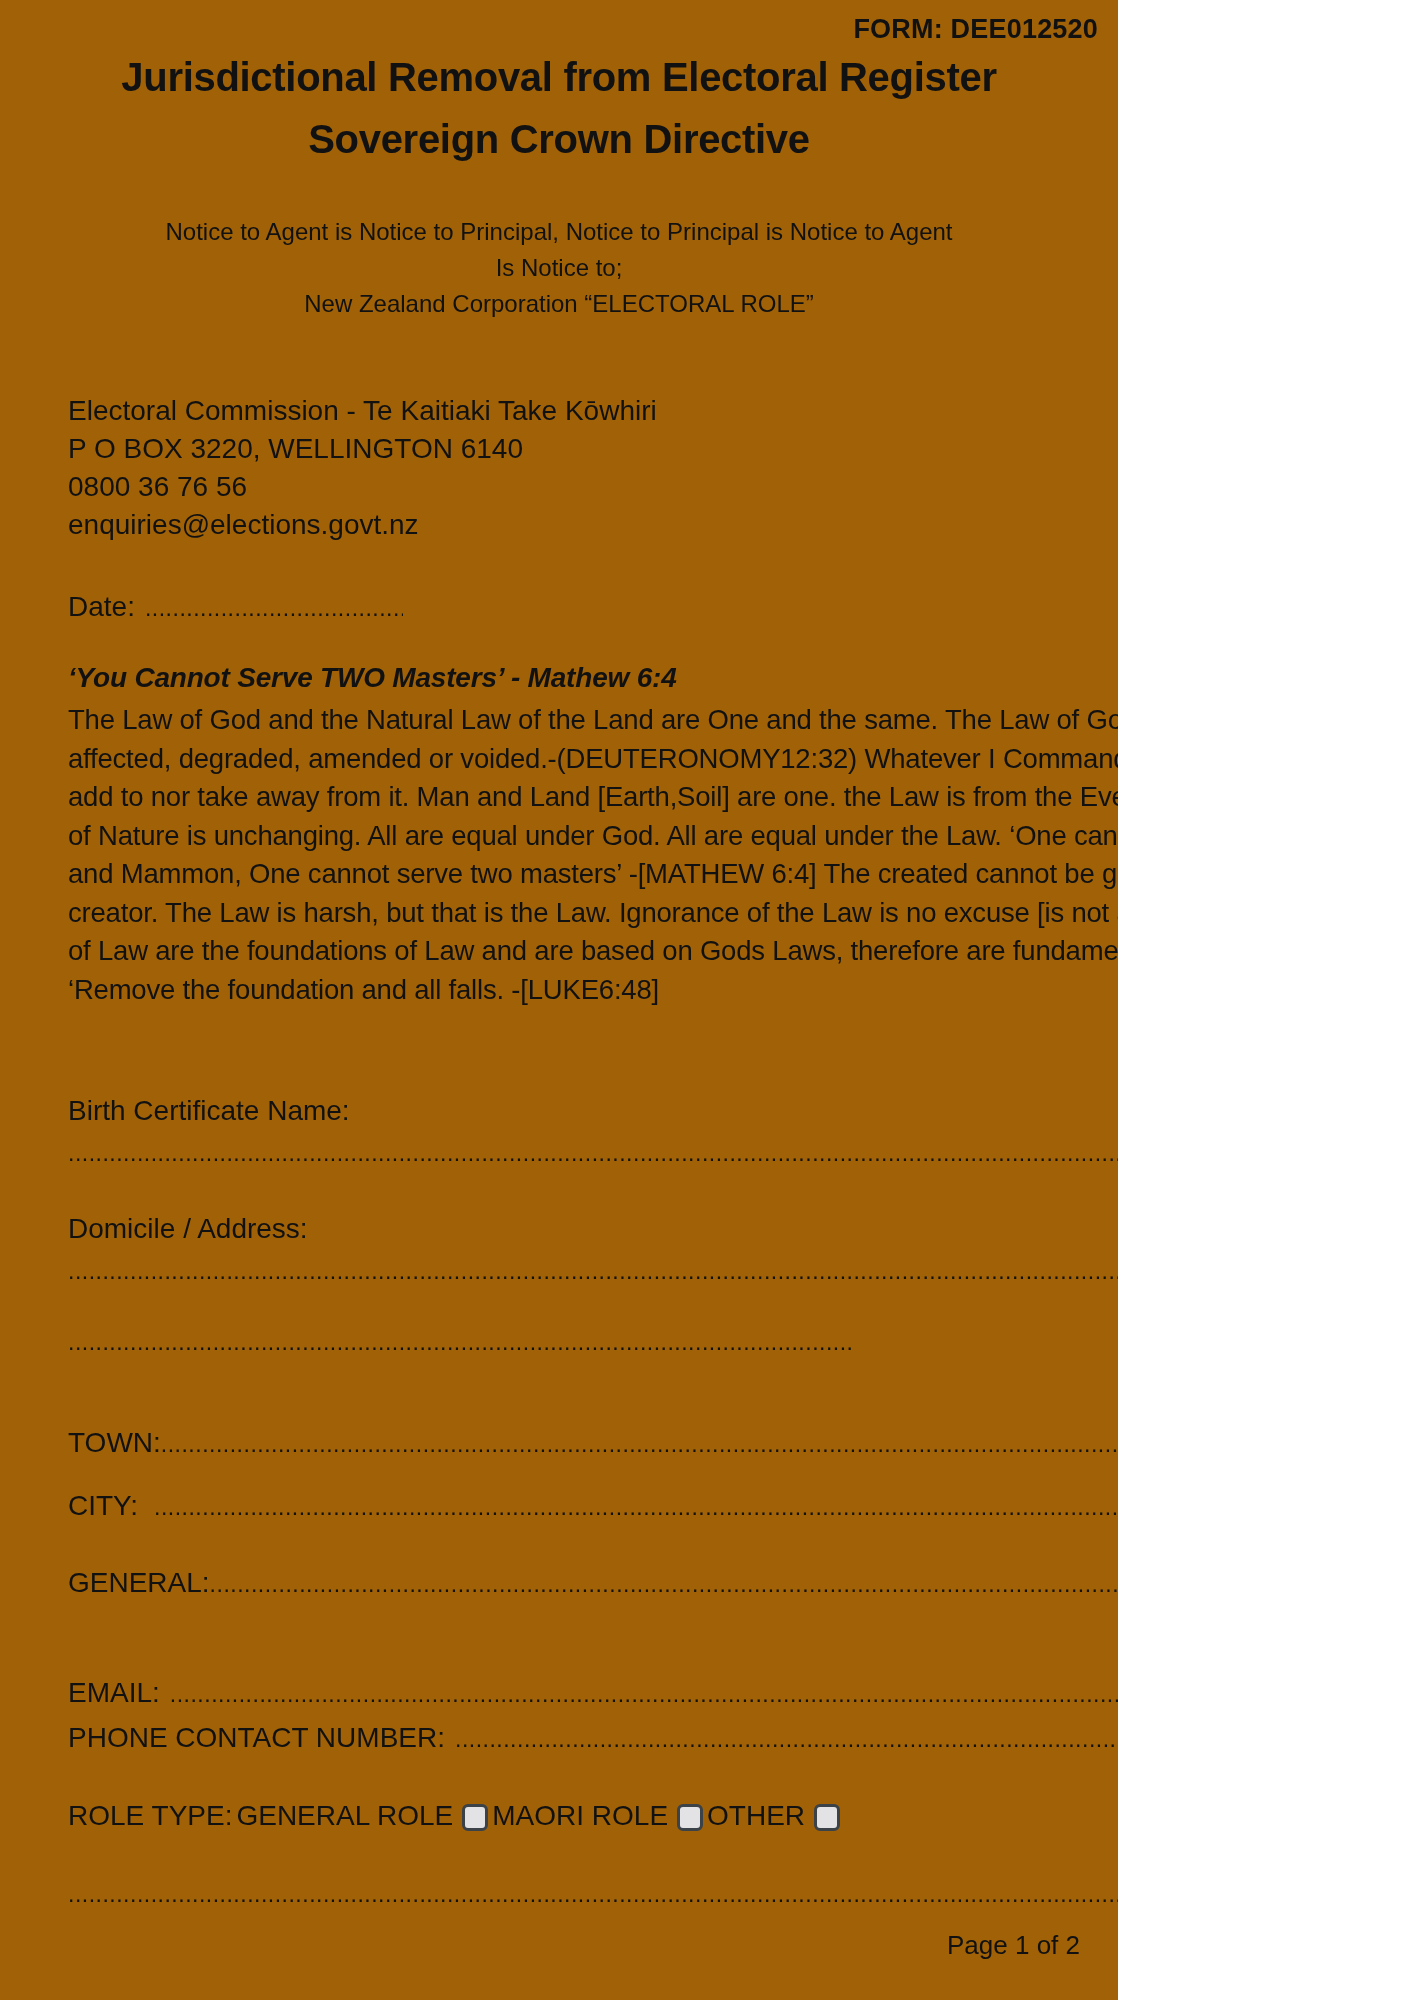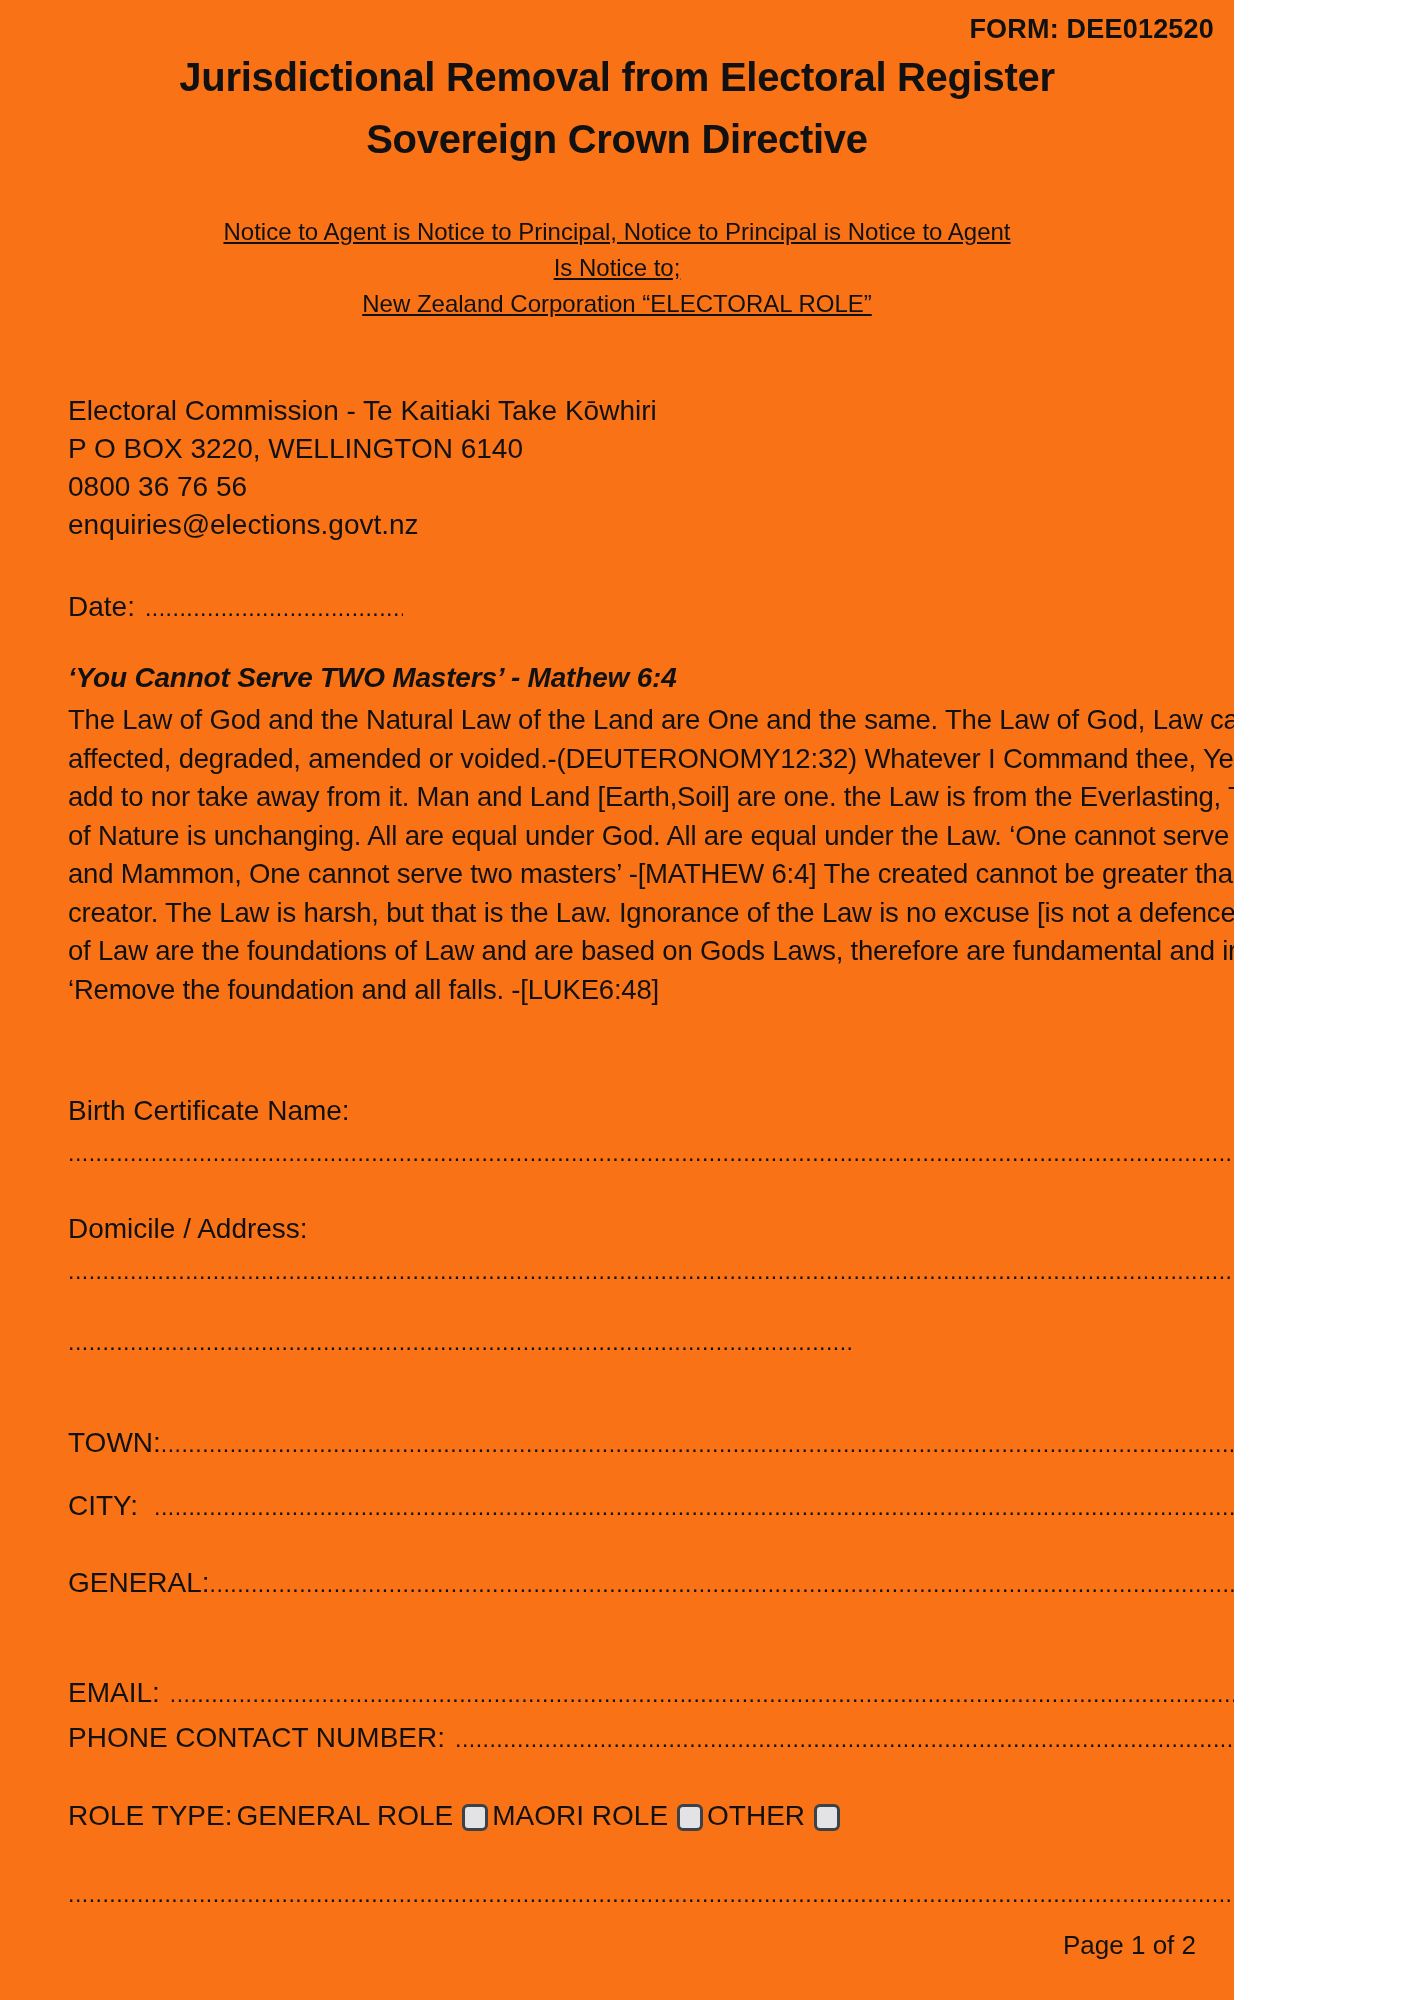--- a/index.html
+++ b/index.html
@@ -2,23 +2,23 @@
 <html><head>
 <meta charset="utf-8">
 <style>
   html, body {
     margin: 0;
     padding: 0;
     background: #ffffff;
   }
   .page {
     position: relative;
-    width: 1234px;
+    width: 1118px;
     height: 2000px;
-    background: #f97316;
+    background: #a16207;
     color: #111111;
     font-family: "Liberation Sans", "DejaVu Sans", sans-serif;
     overflow: hidden;
   }
   .abs { position: absolute; }
 
   .form-code {
     top: 14px;
     right: 20px;
     font-size: 27px;
@@ -35,21 +35,20 @@
     line-height: 62px;
     letter-spacing: -0.3px;
   }
   .notice {
     top: 214px;
     left: 0;
     width: 100%;
     text-align: center;
     font-size: 24px;
     line-height: 36px;
-    text-decoration: underline;
   }
   .recipient {
     top: 392px;
     left: 68px;
     font-size: 28px;
     line-height: 38px;
   }
   .row {
     display: flex;
     align-items: baseline;

